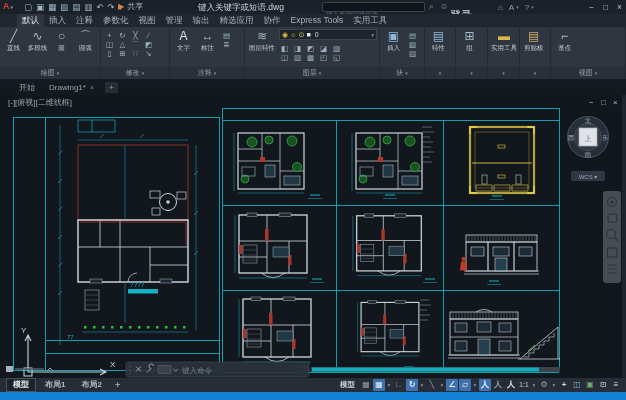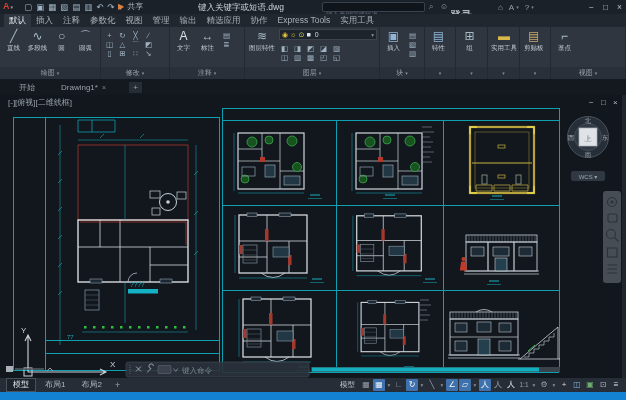--- a/index.html
+++ b/index.html
@@ -19,21 +19,21 @@
   .search-input{width:100%;height:100%;background:transparent;border:none;outline:none;font-size:6.5px;color:#9aa2ab;font-family:inherit;padding:0 3px;}
   .search-input::placeholder{color:#666f79;}
   .ticon{position:absolute;top:1px;font-size:8px;color:#9aa3ac;line-height:12px;}
   .tlabel{position:absolute;top:8px;font-size:11px;color:#aeb6be;line-height:14px;font-weight:bold;}
   .tricons{position:absolute;left:498px;top:0;display:flex;gap:6px;align-items:center;height:14px;}
   .tric{font-size:8px;color:#9aa3ac;}
   .trdd{font-size:5px;color:#7e868e;margin-left:-4px;}
   .wctrls{position:absolute;right:4px;top:0;display:flex;gap:9px;height:14px;align-items:center;font-size:8.5px;color:#b8c0c8;}
 
   
-  .ribbontabs{position:absolute;top:14px;left:0;right:0;height:13px;background:#21272f;display:flex;padding-left:4px;}
+  .ribbontabs{position:absolute;top:14px;left:0;right:0;height:13px;background:#21272f;display:flex;padding-left:17px;}
   .rtab{padding:0 5px;font-size:8.5px;color:#a8b0b8;line-height:13px;white-space:nowrap;}
   .rtab.active{background:#2f3640;color:#e0e5e9;}
 
   
   .ribbon{position:absolute;top:27px;left:0;right:0;height:52px;background:#2f3640;display:flex;}
   .panel{height:52px;background:#2f3640;border-right:1px solid #232932;display:flex;flex-direction:column;}
   .panel-body{flex:1;display:flex;gap:3px;padding:2px 2px 0 3px;align-items:flex-start;}
   .bigbtn{min-width:21px;display:flex;flex-direction:column;align-items:center;padding:0 1px;}
   .bigbtn .ic{font-size:12px;line-height:15px;color:#a8bcc8;}
   .bigbtn .lb{font-size:6.5px;color:#c3cad1;white-space:nowrap;}
@@ -41,32 +41,32 @@
   .micon{text-align:center;}
   .lcol{display:flex;flex-direction:column;gap:2px;flex:1;}
   .layercombo{display:flex;align-items:center;height:11px;background:#1d242c;border:1px solid #3c444e;font-size:7px;color:#d6dade;padding:0 2px;gap:2px;}
   .bulb{font-size:7px;line-height:9px;}
   .lval{margin-left:2px;}
   .ldd{margin-left:auto;color:#8a929a;font-size:5.5px;}
   .panel-label{height:12px;display:flex;align-items:center;justify-content:center;gap:2px;font-size:7px;color:#99a1aa;background:#2a303a;}
   .pdd{font-size:5px;color:#848d96;}
 
   
-  .filetabs{position:absolute;top:79px;left:0;right:0;height:16px;background:#14191f;display:flex;align-items:flex-end;padding-left:12px;gap:12px;}
+  .filetabs{position:absolute;top:79px;left:0;right:0;height:16px;background:#14191f;display:flex;align-items:flex-end;padding-left:12px;}
   .ftab{height:15px;display:flex;align-items:center;gap:4px;padding:0 7px;font-size:8px;color:#97a0a8;white-space:nowrap;}
   .ftab.active{background:#2b323c;color:#dde2e6;}
   .fx{font-size:7px;color:#7e868e;}
   .fadd{width:13px;height:11px;margin-left:4px;margin-bottom:2px;background:#262d35;color:#9aa2aa;font-size:8px;line-height:11px;text-align:center;}
 
   
   .canvas{position:absolute;top:95px;left:0;width:626px;height:283px;background:#12171e;}
   svg text{font-family:"Liberation Sans","DejaVu Sans",sans-serif;}
 
   
-  .statusbar{position:absolute;top:378px;left:0;right:0;height:14px;background:#262d36;display:flex;align-items:center;}
+  .statusbar{position:absolute;top:378px;left:0;right:0;height:14px;background:#262d36;display:flex;align-items:center;font-weight:bold;}
   .ltabs{display:flex;align-items:center;height:100%;padding-left:6px;gap:2px;}
   .ltab{padding:0 7px;font-size:8px;color:#b2bac2;line-height:14px;}
   .ltab.active{background:#1c232b;box-shadow:inset 0 0 0 1px #49525c;color:#e4e8ec;}
   .ladd{color:#9aa2aa;font-size:9px;padding:0 4px;}
   .sicons{margin-left:auto;display:flex;align-items:center;gap:1px;padding-right:4px;height:100%;}
   .smodel{font-size:7.5px;color:#c3cad2;padding:0 4px;}
   .sicon{min-width:12px;text-align:center;font-size:8px;color:#98a2ab;line-height:12px;padding:0 1px;border-radius:1px;}
   .sicon.on{background:#3f72ad;color:#f2f6fa;}
   .sicon.stxt{font-size:6.5px;}
   .sdd{font-size:5.5px;color:#848d96;width:6px;text-align:center;}

